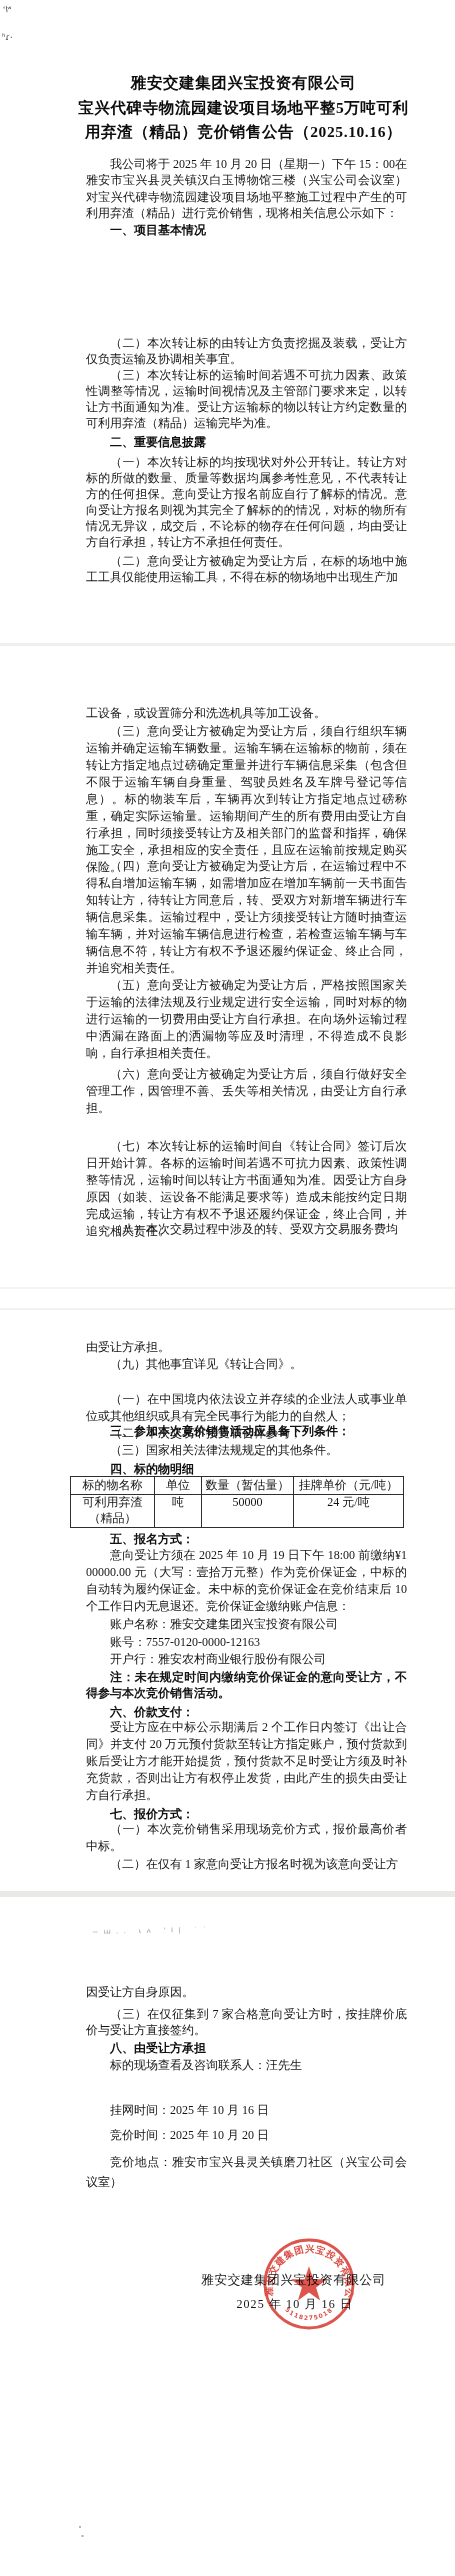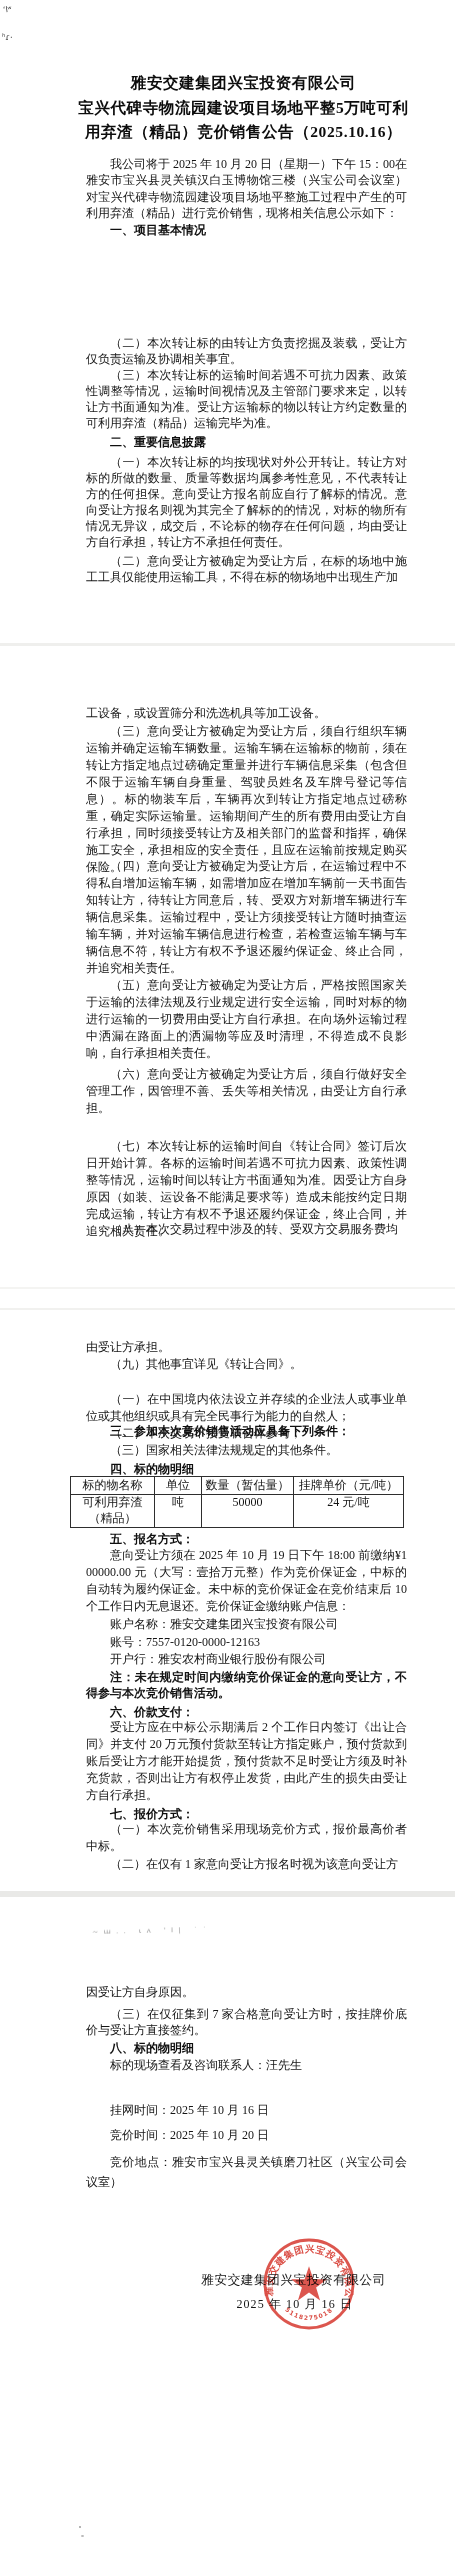--- a/index.html
+++ b/index.html
@@ -158,21 +158,21 @@
 
   <div class="h" style="top:1806px;">七、报价方式：</div>
   <div class="p ind" style="top:1821px;line-height:16.6px;">（一）本次竞价销售采用现场竞价方式，报价最高价者中标。</div>
   <div class="p ind" style="top:1856px;line-height:17px;">（二）在仅有 1 家意向受让方报名时视为该意向受让方</div>
 
   <div class="artifact smudge" style="left:92px;top:1926px;">~ɯ.. ɩʌ 'l| ˙˙</div>
 
   <div class="p" style="top:1984px;line-height:17px;">因受让方自身原因。</div>
   <div class="p ind" style="top:2006px;line-height:16px;">（三）在仅征集到 7 家合格意向受让方时，按挂牌价底价与受让方直接签约。</div>
 
-  <div class="h" style="top:2040px;">八、标的物明细</div>
+  <div class="h" style="top:2040px;">八、由受让方承担</div>
   <div class="p line" style="top:2057px;left:110px;">标的现场查看及咨询联系人：汪先生</div>
   <div class="p line" style="top:2102px;left:110px;">挂网时间：2025 年 10 月 16 日</div>
   <div class="p line" style="top:2127px;left:110px;">竞价时间：2025 年 10 月 20 日</div>
   <div class="p ind" style="top:2152px;line-height:20px;">竞价地点：雅安市宝兴县灵关镇磨刀社区（兴宝公司会议室）</div>
 
   <div class="sig" style="top:2272px;right:69px;">雅安交建集团兴宝投资有限公司</div>
   <div class="sig" style="top:2296px;right:102px;font-size:12px;letter-spacing:1.1px;">2025 年 10 月 16 日</div>
 
   <svg id="seal" viewBox="0 0 168 168" xmlns="http://www.w3.org/2000/svg">
     <defs>

